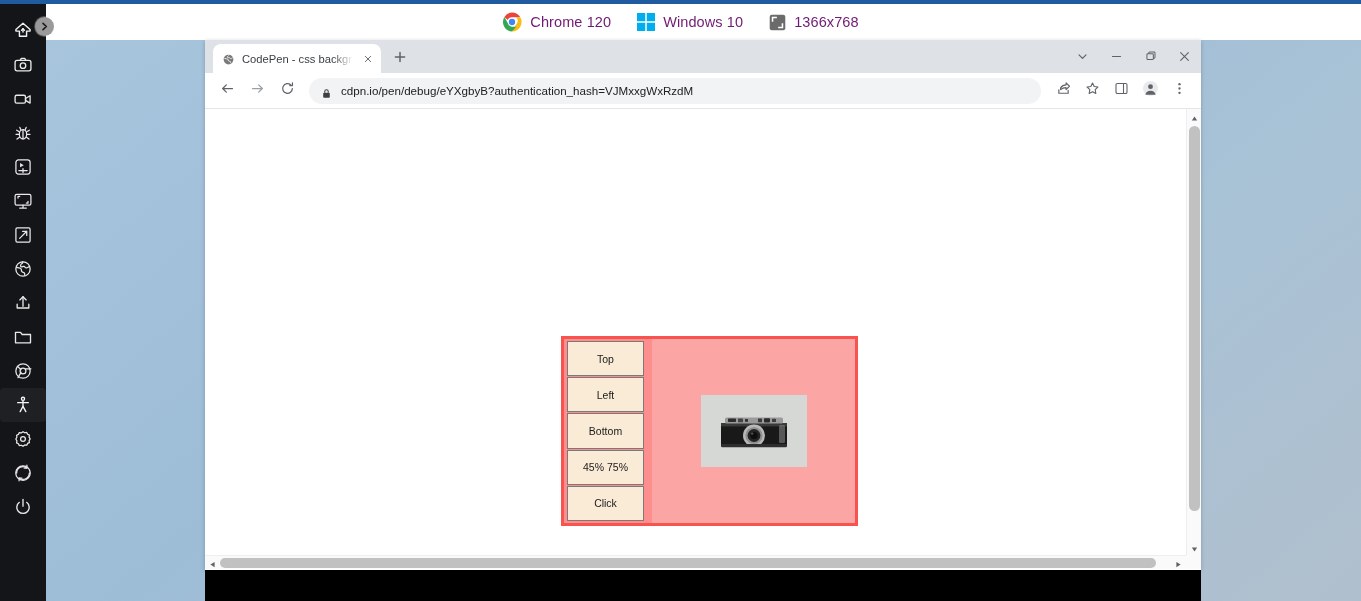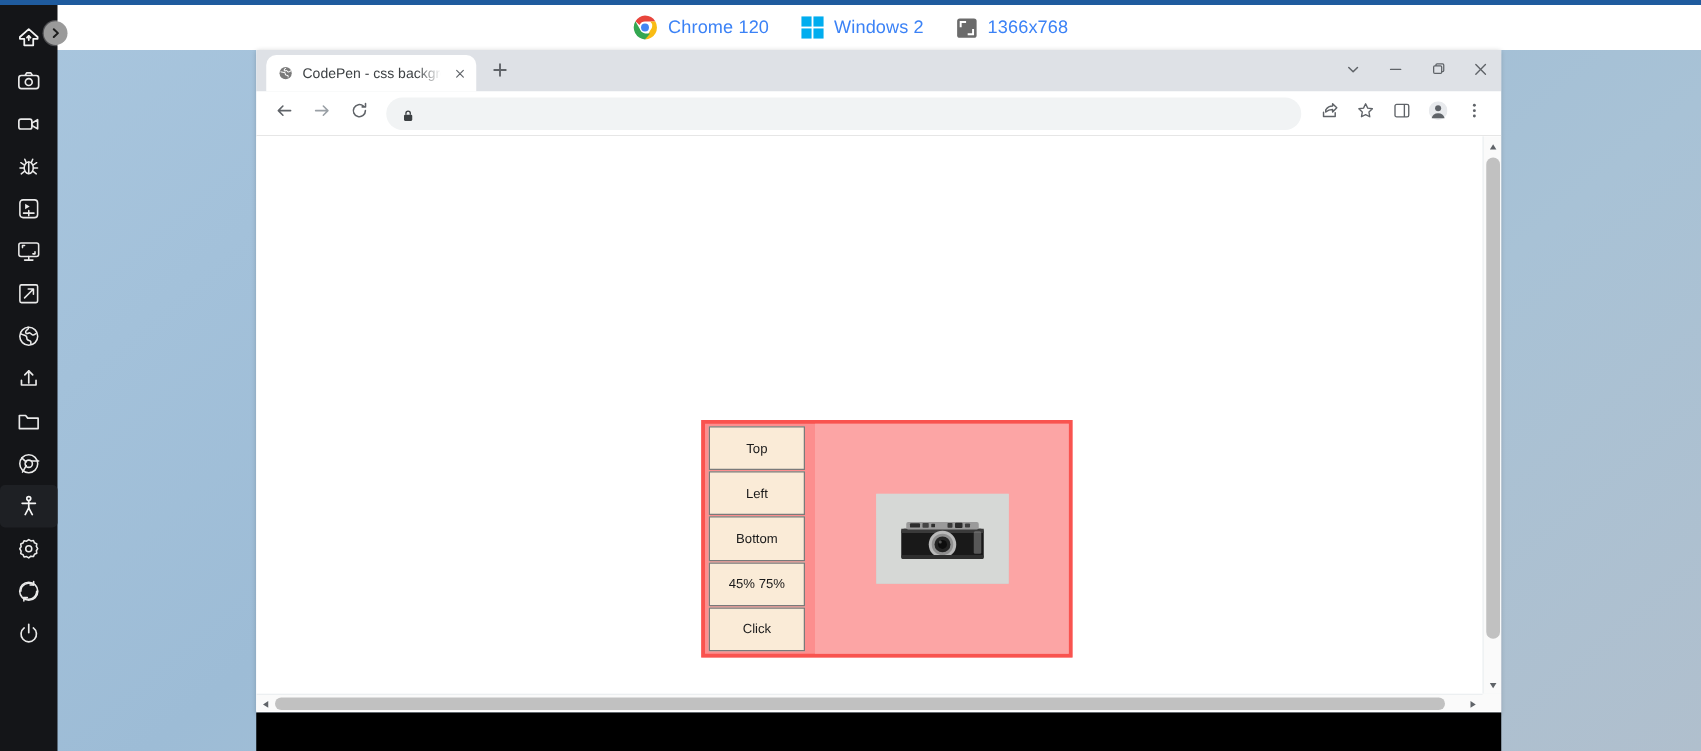--- a/index.html
+++ b/index.html
@@ -21,21 +21,21 @@
     background: #1f5b9e;
   }
   .top-header {
     position: absolute; top: 4px; left: 0; width: 1361px; height: 36px;
     background: #ffffff;
     display: flex; align-items: center; justify-content: center;
     gap: 26px;
   }
   .hdr-item { display: flex; align-items: center; gap: 8px; }
   .hdr-text {
-    font-size: 14.5px; color: #3b82f6; letter-spacing: .1px;
+    font-size: 14.5px; color: #701a75; letter-spacing: .1px;
     font-family: "Liberation Sans", sans-serif;
   }
   .chrome-logo { width: 20px; height: 20px; display: block; }
   .win-logo { width: 18px; height: 18px; display: block; }
   .res-icon { width: 17px; height: 17px; display: block; }
 
   
   .sidebar {
     position: absolute; top: 4px; left: 0; width: 46px; height: 597px;
     background: #141518;
@@ -285,21 +285,21 @@
 
     <div class="hdr-item">
       <span>
         <svg class="win-logo" viewBox="0 0 24 24">
           <rect x="0" y="0" width="11" height="11" fill="#00adef"></rect>
           <rect x="13" y="0" width="11" height="11" fill="#00adef"></rect>
           <rect x="0" y="13" width="11" height="11" fill="#00adef"></rect>
           <rect x="13" y="13" width="11" height="11" fill="#00adef"></rect>
         </svg>
       </span>
-      <span class="hdr-text">Windows 2</span>
+      <span class="hdr-text">Windows 10</span>
     </div>
 
     <div class="hdr-item">
       <span>
         <svg class="res-icon" viewBox="0 0 24 24">
           <rect x="1" y="1" width="22" height="22" rx="3" fill="#6b6b6b"></rect>
           <path d="M5 10V5h5" fill="none" stroke="#fff" stroke-width="2.2" stroke-linecap="square"></path>
           <path d="M19 14v5h-5" fill="none" stroke="#fff" stroke-width="2.2" stroke-linecap="square"></path>
         </svg>
       </span>
@@ -558,20 +558,21 @@
         </span>
       </div>
 
       <div class="omnibox">
         <span class="lock-ico">
           <svg viewBox="0 0 12 12" fill="none" stroke="#3c4043" stroke-width="1.15">
             <rect x="2.4" y="5.2" width="7.2" height="5.4" rx="1" fill="#3c4043" stroke="none"></rect>
             <path d="M4.1 5.2V3.9a1.9 1.9 0 0 1 3.8 0v1.3"></path>
           </svg>
         </span>
+        <span class="url-text" title="Search Google or type a URL">cdpn.io/pen/debug/eYXgbyB?authentication_hash=VJMxxgWxRzdM</span>
       </div>
 
       <div class="tb-right">
         <div class="tb-btn">
           <span>
             <svg viewBox="0 0 18 18" fill="none" stroke="#5f6368" stroke-width="1.4" stroke-linecap="round" stroke-linejoin="round">
               <path d="M5.5 8.2c1.6-2.3 4-3.6 6.6-3.6V2.3l4 4-4 4v-2.4c-2.6 0-4.9.9-6.6 2.4z"></path>
               <path d="M3.4 10.5v4.2h11.2v-3.6"></path>
             </svg>
           </span>

